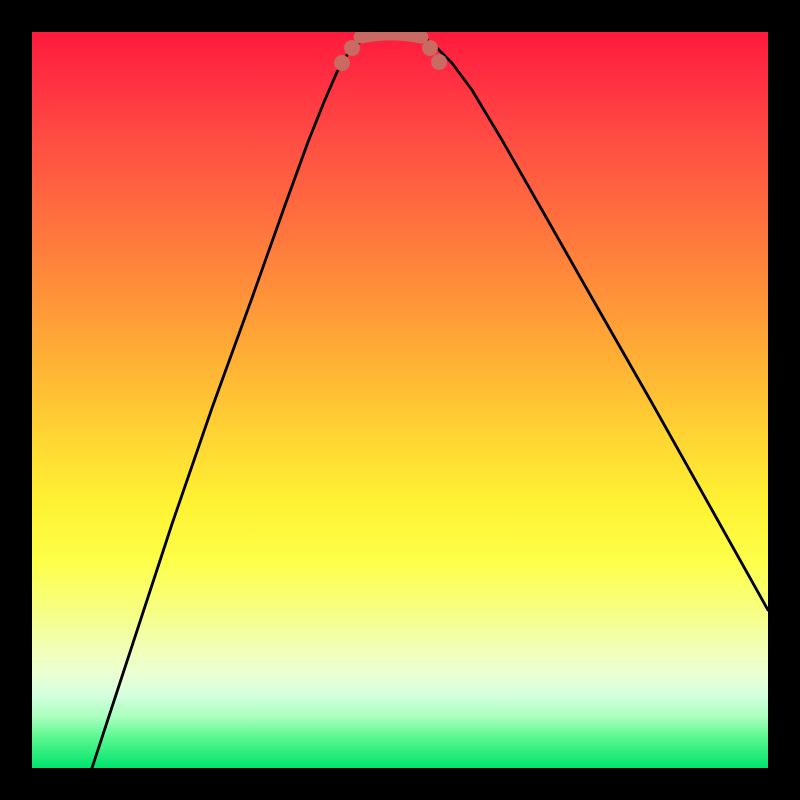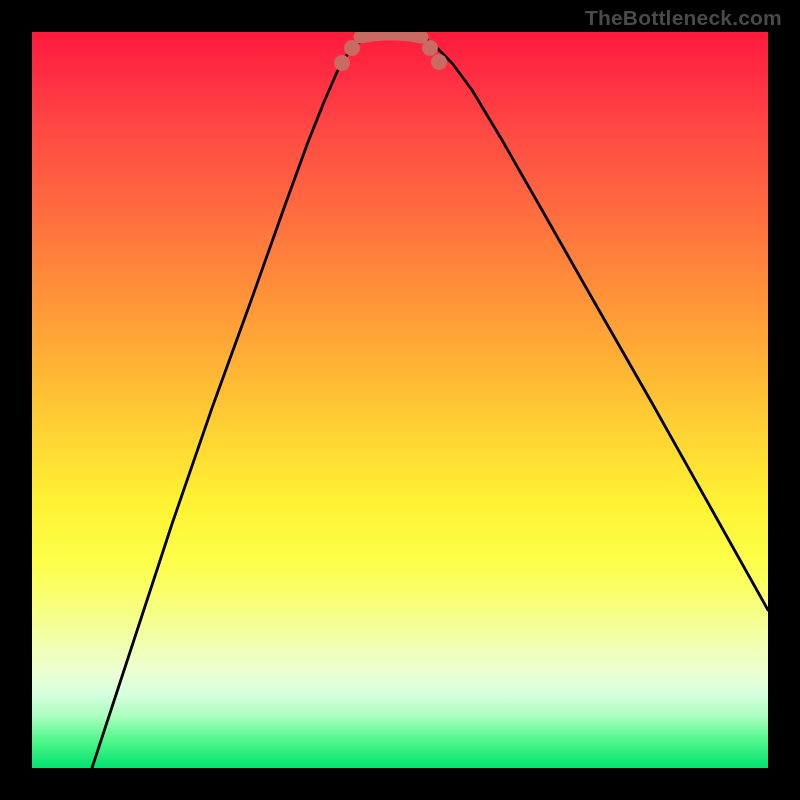--- a/index.html
+++ b/index.html
@@ -61,21 +61,20 @@
   }
   svg.curves {
     position: absolute;
     inset: 0;
   }
 </style>
 </head>
 <body>
 
 <div class="frame">
-  <div class="watermark">TheBottleneck.com</div>
 
   <div class="plot-area">
     <div class="gradient"></div>
 
     <svg class="curves" viewBox="0 0 736 736" preserveAspectRatio="none">
       <g>
         <path id="curve-path" fill="none" stroke="#000" stroke-width="2.8" stroke-linecap="round" stroke-linejoin="round" d="M60 736 L100 614 L140 492 L180 376 L220 266 L252 176 L276 110 L292 70 L305 40 L315 23 L325 12 L340 3 L360 0 L380 2 L395 8 L405 16 L420 31 L440 58 L470 108 L510 178 L560 266 L620 371 L680 478 L736 578"></path>
       </g>
       <g id="valley-floor" fill="none" stroke="#c96a63" stroke-width="13" stroke-linecap="round">
         <path id="valley-floor-path" d="M328 5 L340 3 L352 2 L365 2 L378 3 L390 5"></path>

